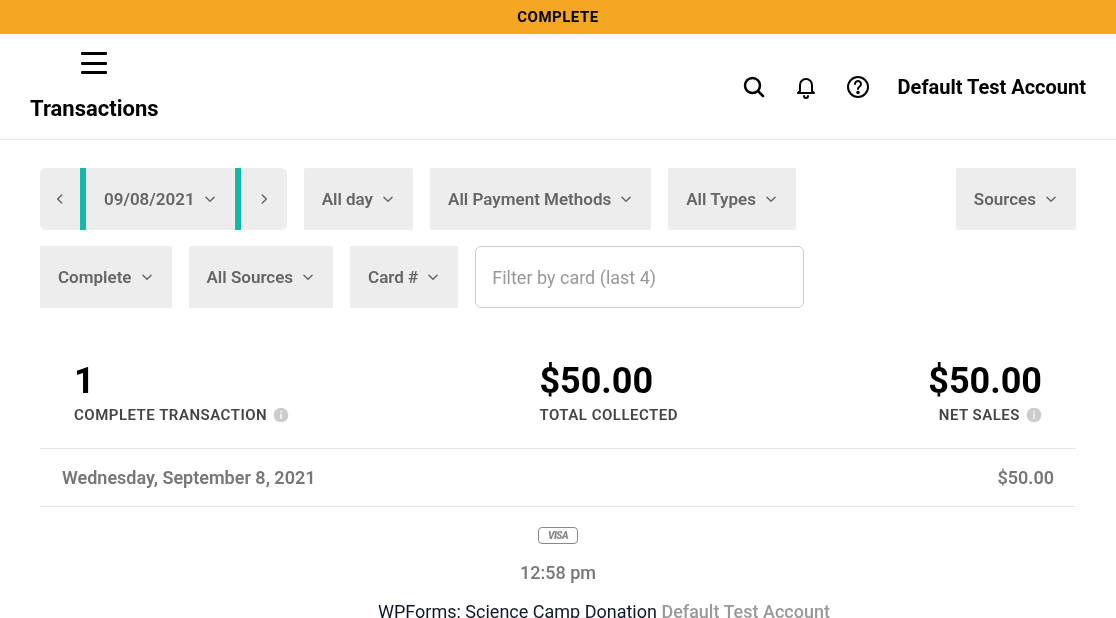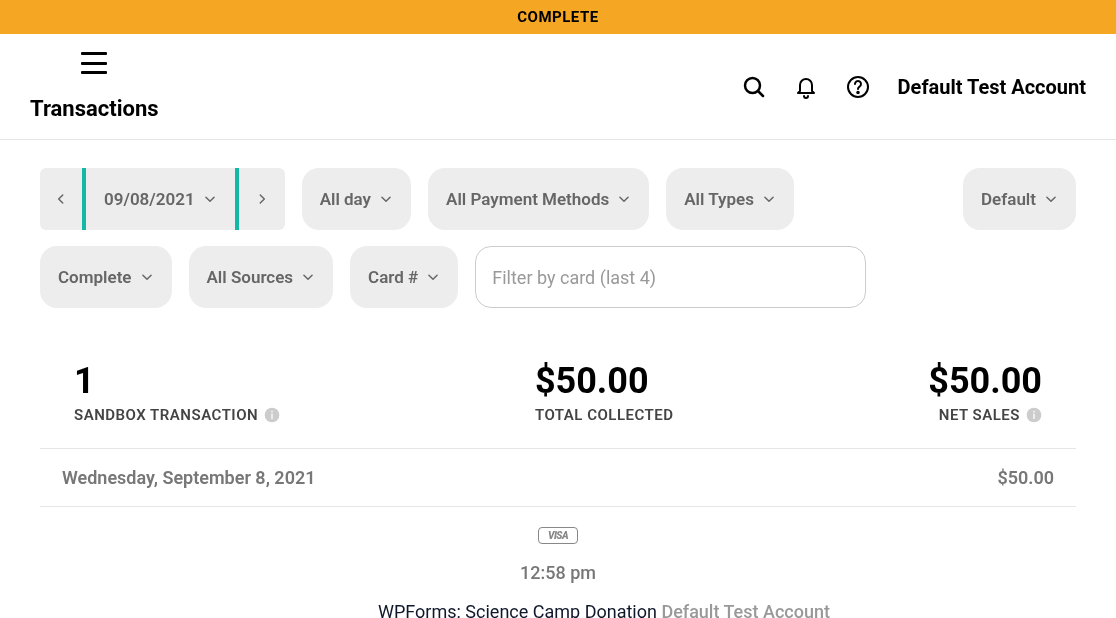--- a/index.html
+++ b/index.html
@@ -89,47 +89,47 @@
       border: none;
       padding: 0 18px;
       height: 62px;
       font-size: 17px;
       font-weight: 600;
       color: #666;
       cursor: pointer;
       display: flex;
       align-items: center;
       gap: 8px;
-      border-radius: 17px;
+      border-radius: 2px;
     }
     .filter-group .filter-btn {
       border-radius: 0;
-      border-right: 4px solid #14b8a6;
+      border-right: 6px solid #14b8a6;
     }
     .filter-group .filter-btn:first-child {
       border-top-left-radius: 6px;
       border-bottom-left-radius: 6px;
     }
     .filter-group .filter-btn:last-child {
       border-top-right-radius: 6px;
       border-bottom-right-radius: 6px;
       border-right: none;
     }
     .nav-btn {
       width: 46px;
       justify-content: center;
       padding: 0;
     }
     .card-input {
       height: 62px;
       border: 1px solid #ccc;
-      border-radius: 16px;
+      border-radius: 6px;
       padding: 0 16px;
       font-size: 18px;
-      width: 391px;
+      width: 329px;
       color: #333;
     }
     .card-input::placeholder {
       color: #999;
     }
     .summary {
       display: flex;
       padding: 40px 74px 24px 74px;
       justify-content: space-between;
     }
@@ -297,21 +297,21 @@
   <button class="filter-btn">
     <span>All Types</span>
     <svg class="chev" viewBox="0 0 24 24">
         <polyline points="5 9 12 16 19 9"></polyline>
       </svg>
   </button>
 
   <div class="spacer"></div>
 
   <button class="filter-btn">
-    <span>Default</span>
+    <span>Sources</span>
     <svg class="chev" viewBox="0 0 24 24">
         <polyline points="5 9 12 16 19 9"></polyline>
       </svg>
   </button>
 </div>
 
 <div class="filters-row" style="padding-top:4px;">
   <button class="filter-btn">
     <span>Complete</span>
     <svg class="chev" viewBox="0 0 24 24">
@@ -333,21 +333,21 @@
       </svg>
   </button>
 
   <input class="card-input" placeholder="Filter by card (last 4)" style="">
 </div>
 
 <div class="summary">
   <div class="summary-item">
     <div class="big">1</div>
     <div class="label">
-      <span>SANDBOX TRANSACTION</span>
+      <span>COMPLETE TRANSACTION</span>
       <svg class="info-icon" viewBox="0 0 24 24">
           <circle cx="12" cy="12" r="11" fill="#ccc"></circle>
           <rect x="11" y="10" width="2" height="8" fill="#fff"></rect>
           <circle cx="12" cy="7" r="1.2" fill="#fff"></circle>
         </svg>
     </div>
   </div>
   <div class="summary-item">
     <div class="big">$50.00</div>
     <div class="label">

